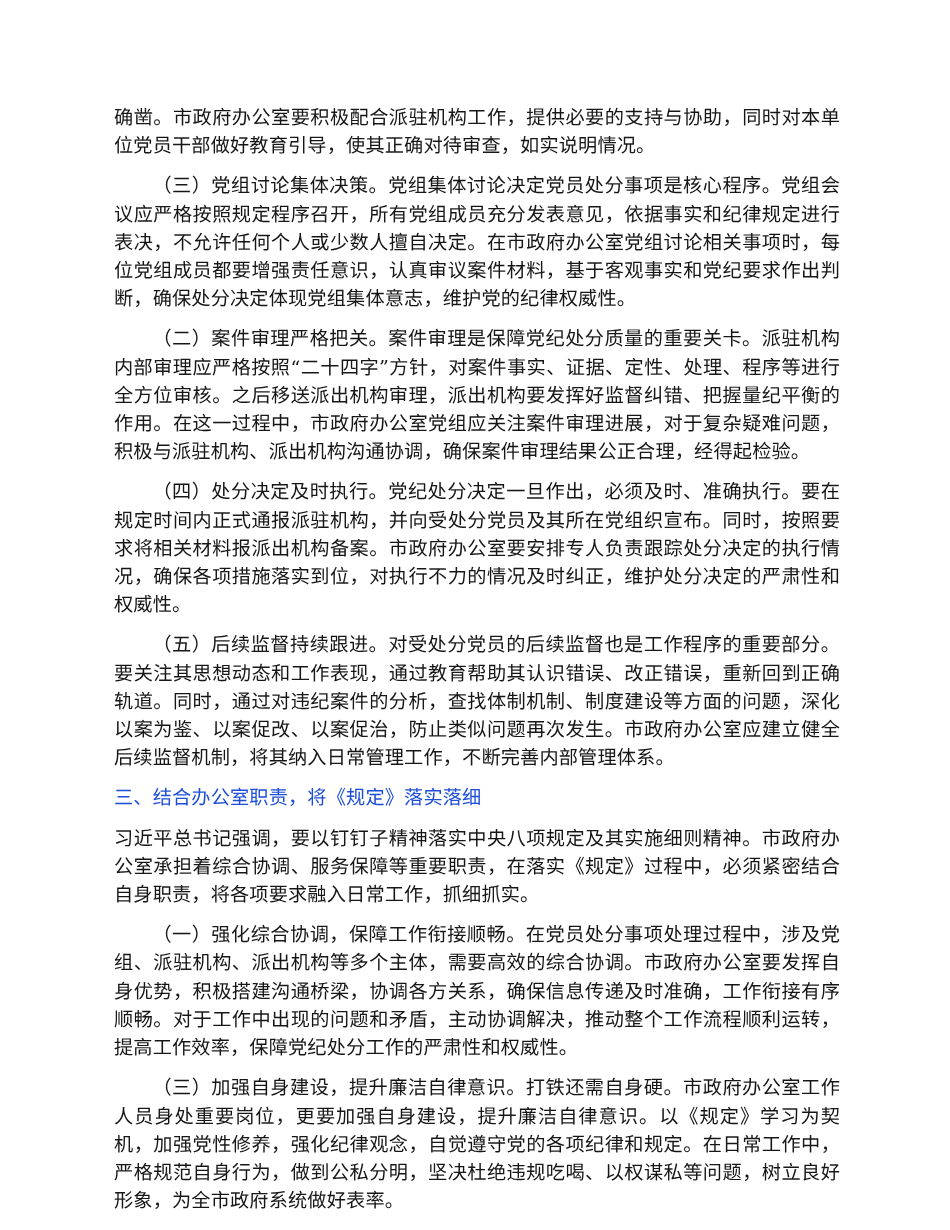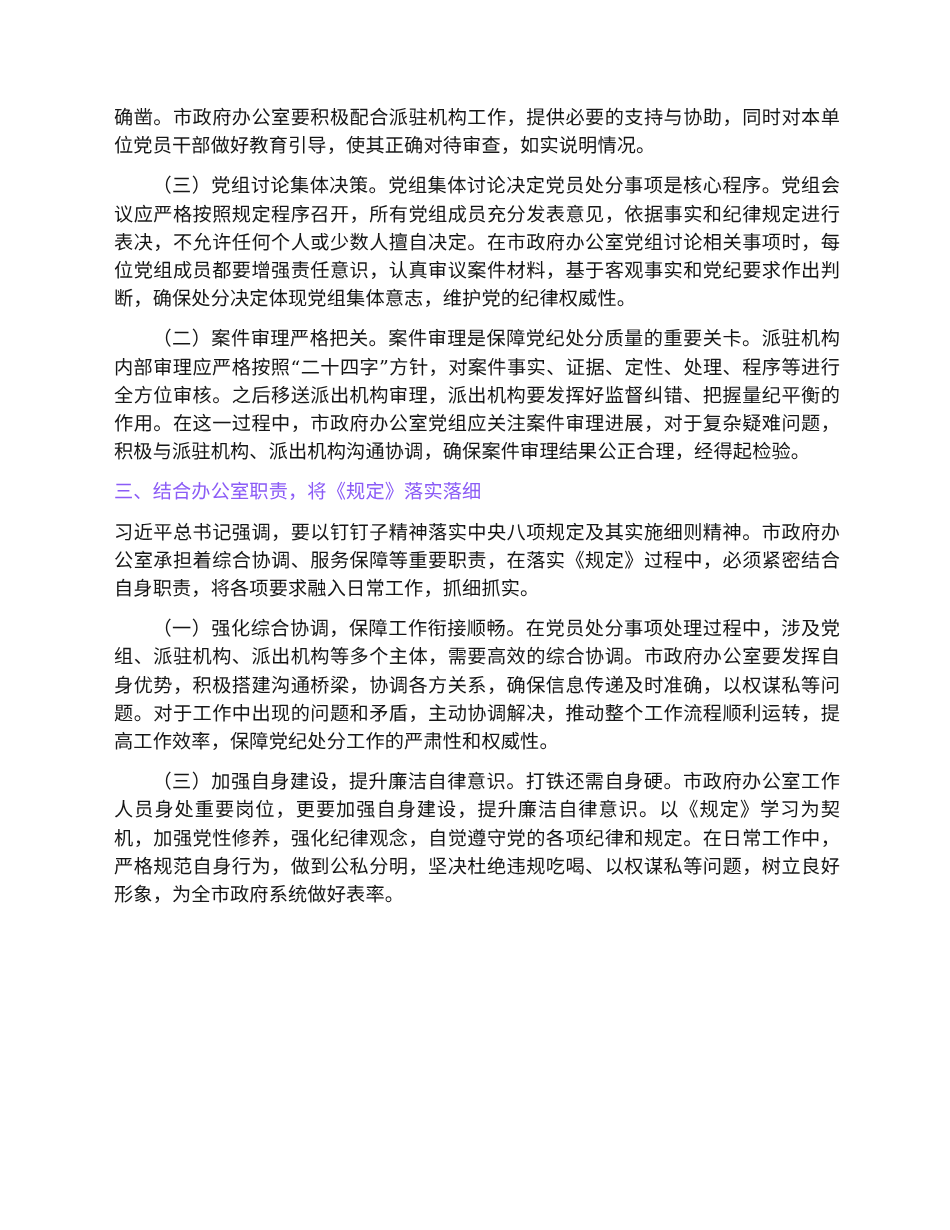--- a/index.html
+++ b/index.html
@@ -37,34 +37,36 @@
     text-indent: 2em;
     letter-spacing: 0.15px;
     word-break: break-all;
     font-family: "DejaVu Serif", "Liberation Serif", serif;
     -webkit-font-smoothing: antialiased;
   }
   p.heading {
     margin: 0 0 12px 0;
     font-size: 19.2px;
     line-height: 28.2px;
-    color: #8b5cf6;
+    color: #1d4ed8;
     text-align: left;
     text-indent: 0;
     letter-spacing: 0.15px;
     word-break: break-all;
     font-family: "DejaVu Serif", "Liberation Serif", serif;
   }
 </style>
 </head>
 <body>
 
 <div class="page">
   <div class="doc-body" id="doc-body">
       <p class="para" style="text-indent: 0px;">确凿。市政府办公室要积极配合派驻机构工作，提供必要的支持与协助，同时对本单位党员干部做好教育引导，使其正确对待审查，如实说明情况。</p>
       <p class="para">（三）党组讨论集体决策。党组集体讨论决定党员处分事项是核心程序。党组会议应严格按照规定程序召开，所有党组成员充分发表意见，依据事实和纪律规定进行表决，不允许任何个人或少数人擅自决定。在市政府办公室党组讨论相关事项时，每位党组成员都要增强责任意识，认真审议案件材料，基于客观事实和党纪要求作出判断，确保处分决定体现党组集体意志，维护党的纪律权威性。</p>
       <p class="para">（二）案件审理严格把关。案件审理是保障党纪处分质量的重要关卡。派驻机构内部审理应严格按照“二十四字”方针，对案件事实、证据、定性、处理、程序等进行全方位审核。之后移送派出机构审理，派出机构要发挥好监督纠错、把握量纪平衡的作用。在这一过程中，市政府办公室党组应关注案件审理进展，对于复杂疑难问题，积极与派驻机构、派出机构沟通协调，确保案件审理结果公正合理，经得起检验。</p>
+      <p class="para">（四）处分决定及时执行。党纪处分决定一旦作出，必须及时、准确执行。要在规定时间内正式通报派驻机构，并向受处分党员及其所在党组织宣布。同时，按照要求将相关材料报派出机构备案。市政府办公室要安排专人负责跟踪处分决定的执行情况，确保各项措施落实到位，对执行不力的情况及时纠正，维护处分决定的严肃性和权威性。</p>
+      <p class="para">（五）后续监督持续跟进。对受处分党员的后续监督也是工作程序的重要部分。要关注其思想动态和工作表现，通过教育帮助其认识错误、改正错误，重新回到正确轨道。同时，通过对违纪案件的分析，查找体制机制、制度建设等方面的问题，深化以案为鉴、以案促改、以案促治，防止类似问题再次发生。市政府办公室应建立健全后续监督机制，将其纳入日常管理工作，不断完善内部管理体系。</p>
       <p class="heading" style="text-indent: 0px;">三、结合办公室职责，将《规定》落实落细</p>
       <p class="para" style="text-indent: 0px;">习近平总书记强调，要以钉钉子精神落实中央八项规定及其实施细则精神。市政府办公室承担着综合协调、服务保障等重要职责，在落实《规定》过程中，必须紧密结合自身职责，将各项要求融入日常工作，抓细抓实。</p>
-      <p class="para">（一）强化综合协调，保障工作衔接顺畅。在党员处分事项处理过程中，涉及党组、派驻机构、派出机构等多个主体，需要高效的综合协调。市政府办公室要发挥自身优势，积极搭建沟通桥梁，协调各方关系，确保信息传递及时准确，以权谋私等问题。对于工作中出现的问题和矛盾，主动协调解决，推动整个工作流程顺利运转，提高工作效率，保障党纪处分工作的严肃性和权威性。</p>
+      <p class="para">（一）强化综合协调，保障工作衔接顺畅。在党员处分事项处理过程中，涉及党组、派驻机构、派出机构等多个主体，需要高效的综合协调。市政府办公室要发挥自身优势，积极搭建沟通桥梁，协调各方关系，确保信息传递及时准确，工作衔接有序顺畅。对于工作中出现的问题和矛盾，主动协调解决，推动整个工作流程顺利运转，提高工作效率，保障党纪处分工作的严肃性和权威性。</p>
       <p class="para">（三）加强自身建设，提升廉洁自律意识。打铁还需自身硬。市政府办公室工作人员身处重要岗位，更要加强自身建设，提升廉洁自律意识。以《规定》学习为契机，加强党性修养，强化纪律观念，自觉遵守党的各项纪律和规定。在日常工作中，严格规范自身行为，做到公私分明，坚决杜绝违规吃喝、以权谋私等问题，树立良好形象，为全市政府系统做好表率。</p>
     </div>
 </div>
 
 </body></html>

